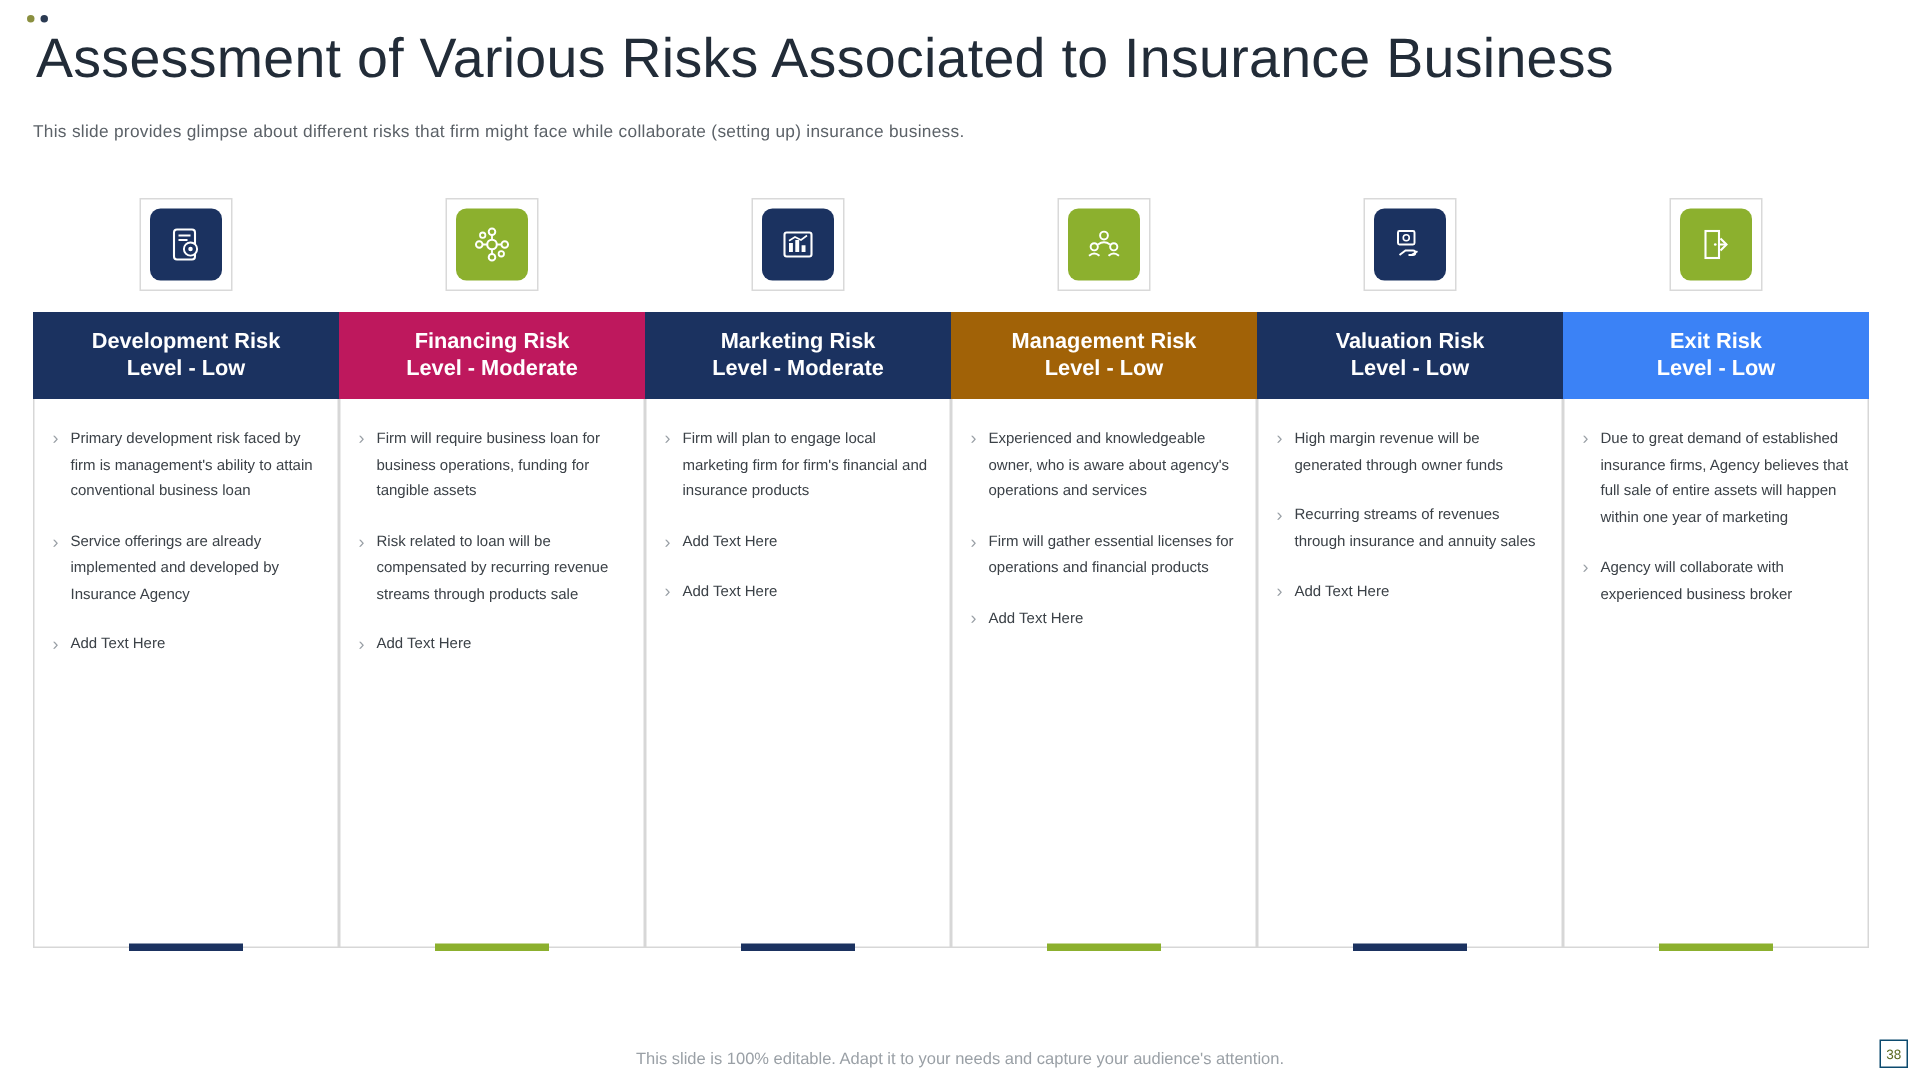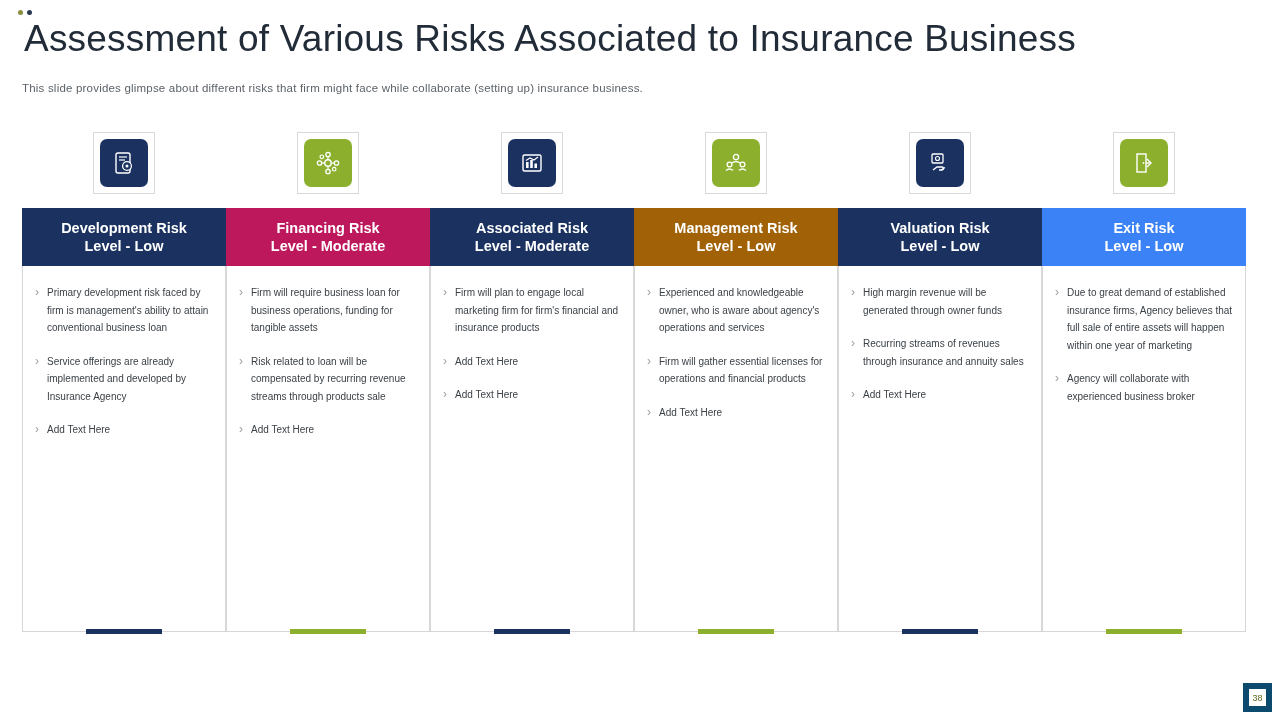--- a/index.html
+++ b/index.html
@@ -151,21 +151,21 @@
     text-align: center;
     font-size: 11px;
     color: #9aa0a6;
   }
   .page-num {
     position: absolute;
     right: 8px;
     bottom: 8px;
     width: 17px;
     height: 17px;
-    border: 6px solid #0c4a6e;
+    border: 1px solid #0c4a6e;
     color: #5a6a20;
     font-size: 9px;
     display: flex;
     align-items: center;
     justify-content: center;
   }
 </style>
 </head>
 <body>
 
@@ -265,21 +265,21 @@
               <rect x="4" y="5" width="18" height="16" rx="1.5" fill="none" stroke="#ffffff" stroke-width="1.4"></rect>
               <rect x="7" y="12" width="2.6" height="6" fill="#ffffff"></rect>
               <rect x="11.2" y="10" width="2.6" height="8" fill="#ffffff"></rect>
               <rect x="15.4" y="13.5" width="2.6" height="4.5" fill="#ffffff"></rect>
               <polyline points="7,10.5 11,8 15,10 19,7" fill="none" stroke="#ffffff" stroke-width="1.1"></polyline>
             </svg>
           </div>
         </div>
       </div>
       <div class="header" style="background:#1b3260">
-        <div class="h-line">Associated  Risk</div>
+        <div class="h-line">Marketing  Risk</div>
         <div class="h-line">Level - Moderate</div>
       </div>
       <div class="body">
         <div class="bullet">
           <span class="chev">›</span>
           <span class="btext">Firm will plan to engage local marketing firm for firm's financial and insurance products</span>
         </div>
         <div class="bullet">
           <span class="chev">›</span>
           <span class="btext">Add Text Here</span>
@@ -387,15 +387,16 @@
         <div class="bullet">
           <span class="chev">›</span>
           <span class="btext">Agency will collaborate with experienced business broker</span>
         </div>
         <div class="bottom-bar" style="background:#8cb02e"></div>
       </div>
     </div>
 
   </div>
 
+  <div class="footer-note">This slide is 100% editable. Adapt it to your needs and capture your audience's attention.</div>
   <div class="page-num">38</div>
 
 </div>
 
 </body></html>

